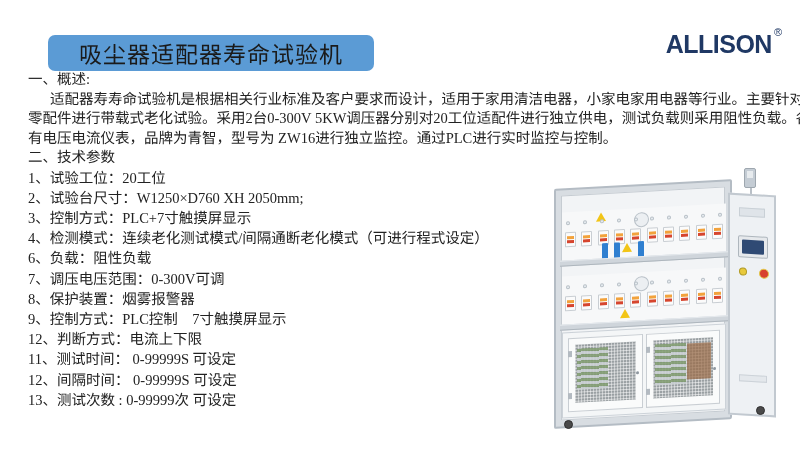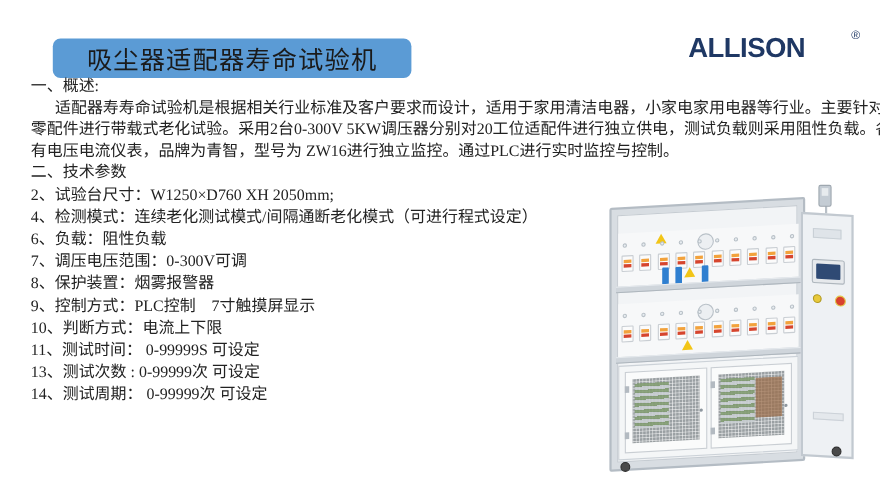--- a/index.html
+++ b/index.html
@@ -48,21 +48,20 @@
     white-space: nowrap;
   }
 
   .brand-logo {
     position: absolute;
     right: 18px;
     top: 30px;
     display: flex;
     align-items: flex-start;
     white-space: nowrap;
-    gap: 40px;
   }
   .brand-en {
     font-family: "Liberation Sans", "DejaVu Sans", sans-serif;
     font-size: 25px;
     font-weight: bold;
     color: #1f3864;
     letter-spacing: -0.5px;
   }
   .brand-cn {
     font-family: "Liberation Serif", "DejaVu Serif", serif;
@@ -415,30 +414,32 @@
 <div class="content">
 
   <div class="sec-heading">一、概述:</div>
   <div class="para-line indent">适配器寿寿命试验机是根据相关行业标准及客户要求而设计，适用于家用清洁电器，小家电家用电器等行业。主要针对适配器等</div>
   <div class="para-line">零配件进行带载式老化试验。采用2台0-300V 5KW调压器分别对20工位适配件进行独立供电，测试负载则采用阻性负载。各工位配</div>
   <div class="para-line">有电压电流仪表，品牌为青智，型号为 ZW16进行独立监控。通过PLC进行实时监控与控制。</div>
 
   <div class="sec-heading">二、技术参数</div>
 
   <ul class="spec-list">
+    <li>1、试验工位：20工位</li>
     <li>2、试验台尺寸：W1250×D760 XH 2050mm;</li>
+    <li>3、控制方式：PLC+7寸触摸屏显示</li>
     <li>4、检测模式：连续老化测试模式/间隔通断老化模式（可进行程式设定）</li>
     <li>6、负载：阻性负载</li>
     <li>7、调压电压范围：0-300V可调</li>
     <li>8、保护装置：烟雾报警器</li>
     <li>9、控制方式：PLC控制　7寸触摸屏显示</li>
-    <li>10、判断方式：电流上下限</li>
+    <li>12、判断方式：电流上下限</li>
     <li>11、测试时间： 0-99999S 可设定</li>
+    <li>12、间隔时间： 0-99999S 可设定</li>
     <li>13、测试次数 : 0-99999次 可设定</li>
-    <li>14、测试周期： 0-99999次 可设定</li>
 
   </ul>
 
 </div>
 
 <div class="photo">
   <div class="machine">
 
     <div class="tower-pole"></div>
     <div class="tower-lamp"></div>

